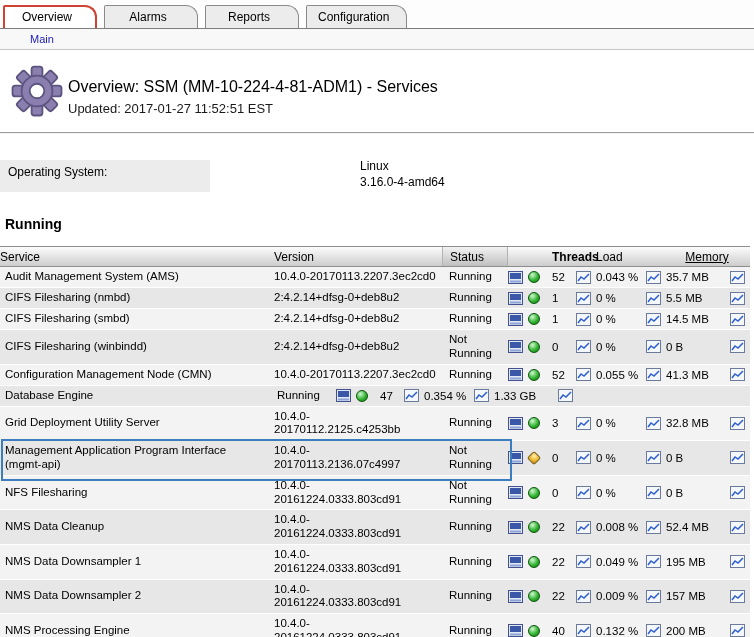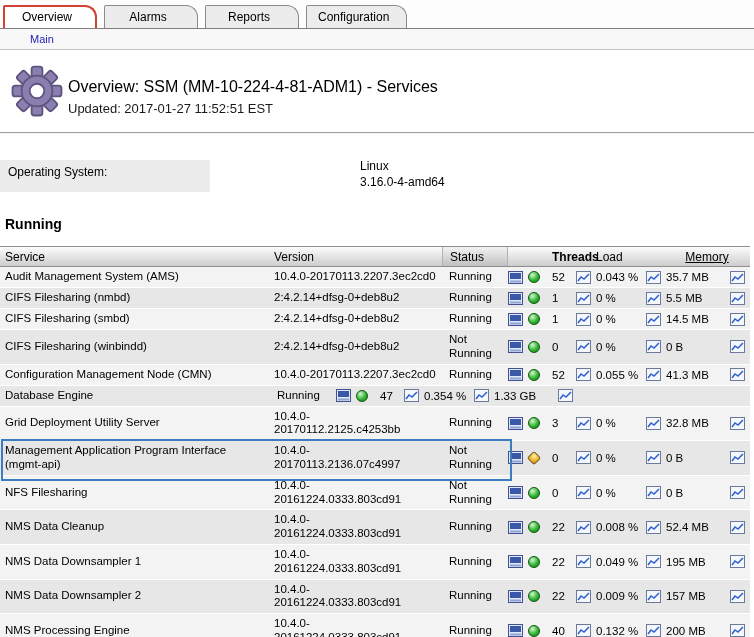--- a/index.html
+++ b/index.html
@@ -39,21 +39,21 @@
   .os-value { margin-left:150px; padding-top:5px; line-height:1.3; }
 
   .services-heading { font-size:14px; font-weight:bold; margin:24px 0 0 5px; }
 
   
   .table { margin-top:14px; width:750px; font-size:11.5px; }
   .thead { display:flex; align-items:stretch; height:21px; font-size:12px;
            background:linear-gradient(#fcfcfc,#cdcdcd);
            border-top:1px solid #8e8e8e; border-bottom:1px solid #8e8e8e; }
   .th { display:flex; align-items:center; }
-  .th-service { width:270px; padding-left:5px; }
+  .th-service { width:270px; }
   .th-version { width:172px; padding-left:4px; }
   .th-status  { width:66px; padding-left:7px; background:linear-gradient(#f2f2f2,#c0c0c0);
                 border-left:1px solid #b2b2b2; border-right:1px solid #b2b2b2; }
   .th-iconspacer { width:40px; }
   .th-threads { width:46px; padding-left:4px;font-weight:bold; }
   .th-load    { width:70px; padding-left:2px; }
   .th-memory  { width:86px; justify-content:center;text-decoration:underline; }
 
   .trow { display:flex; align-items:center; position:relative;
           border-bottom:1px solid #fff; padding:3px 0; min-height:21px; }

